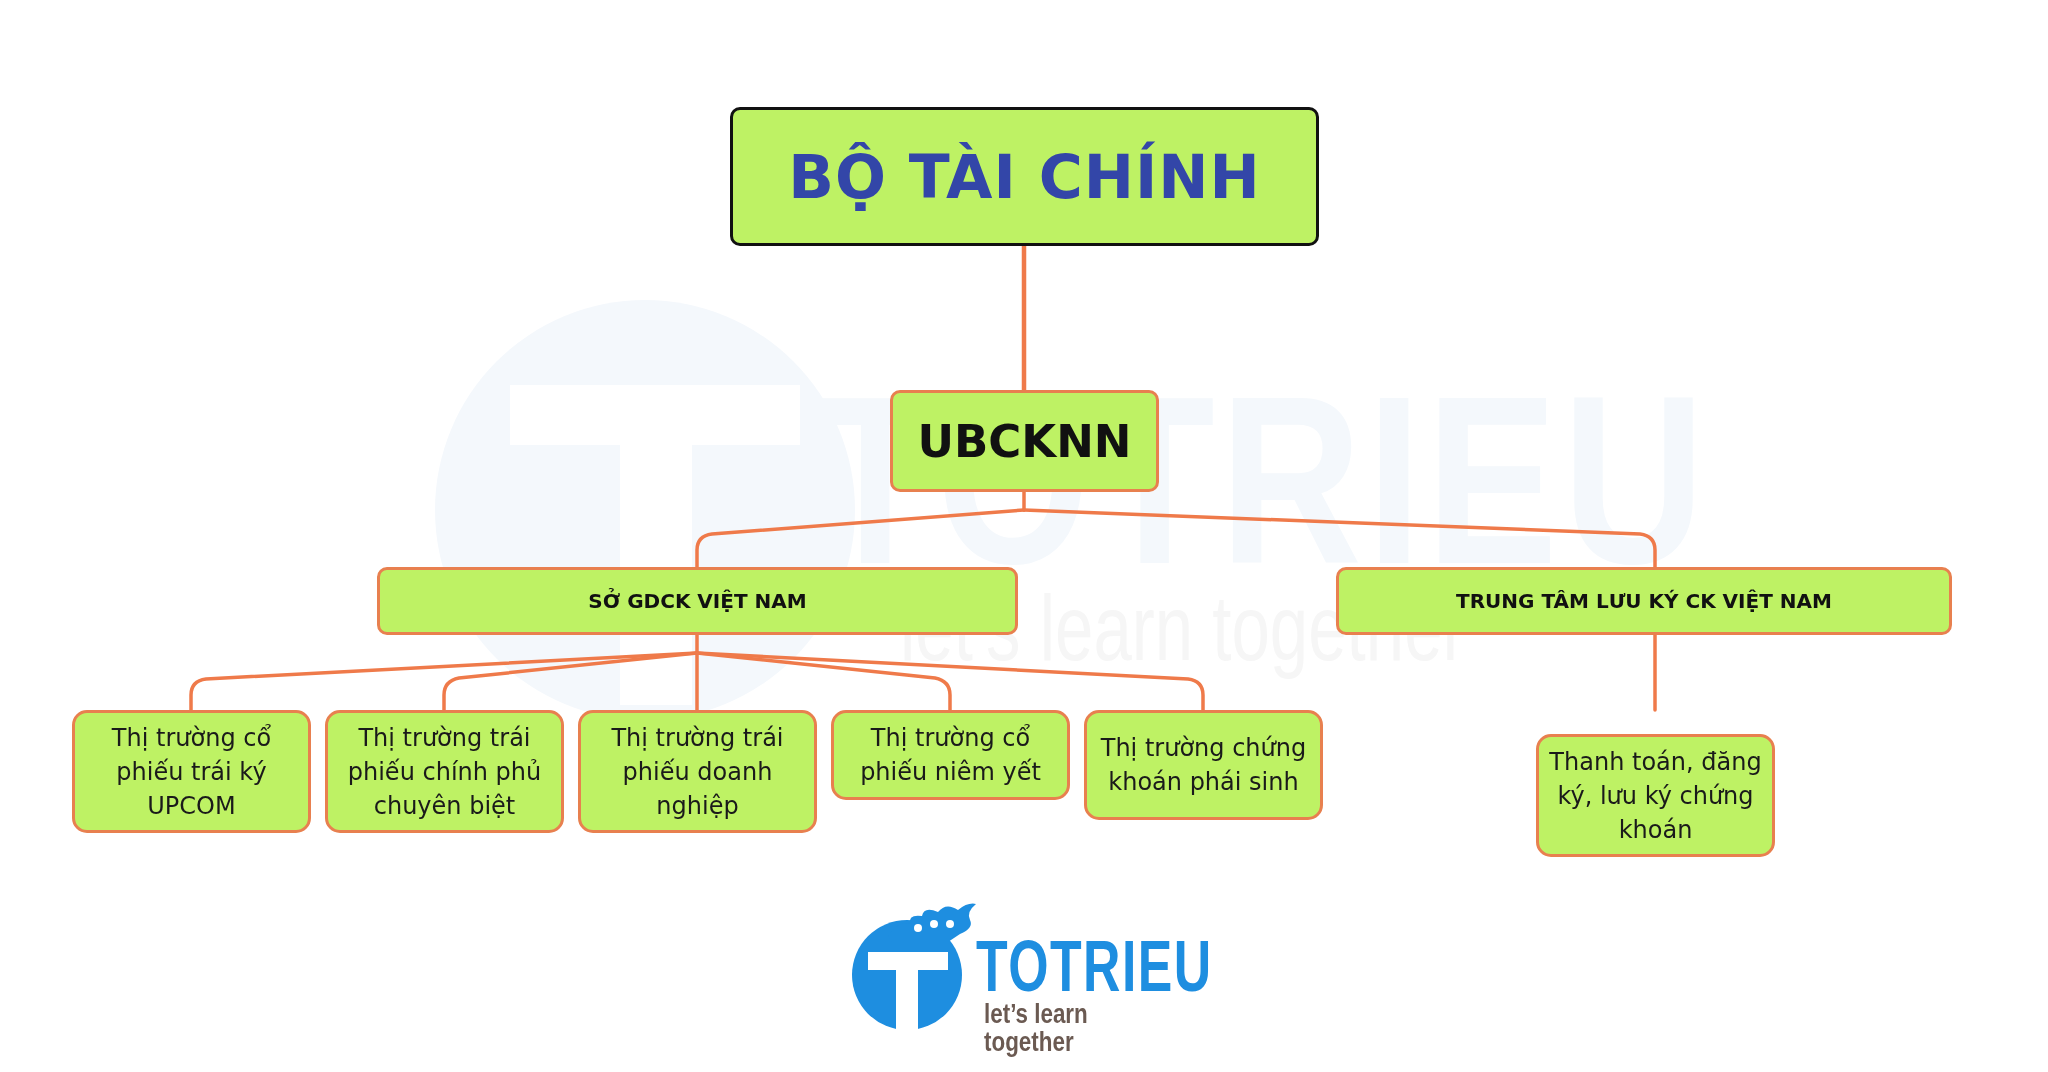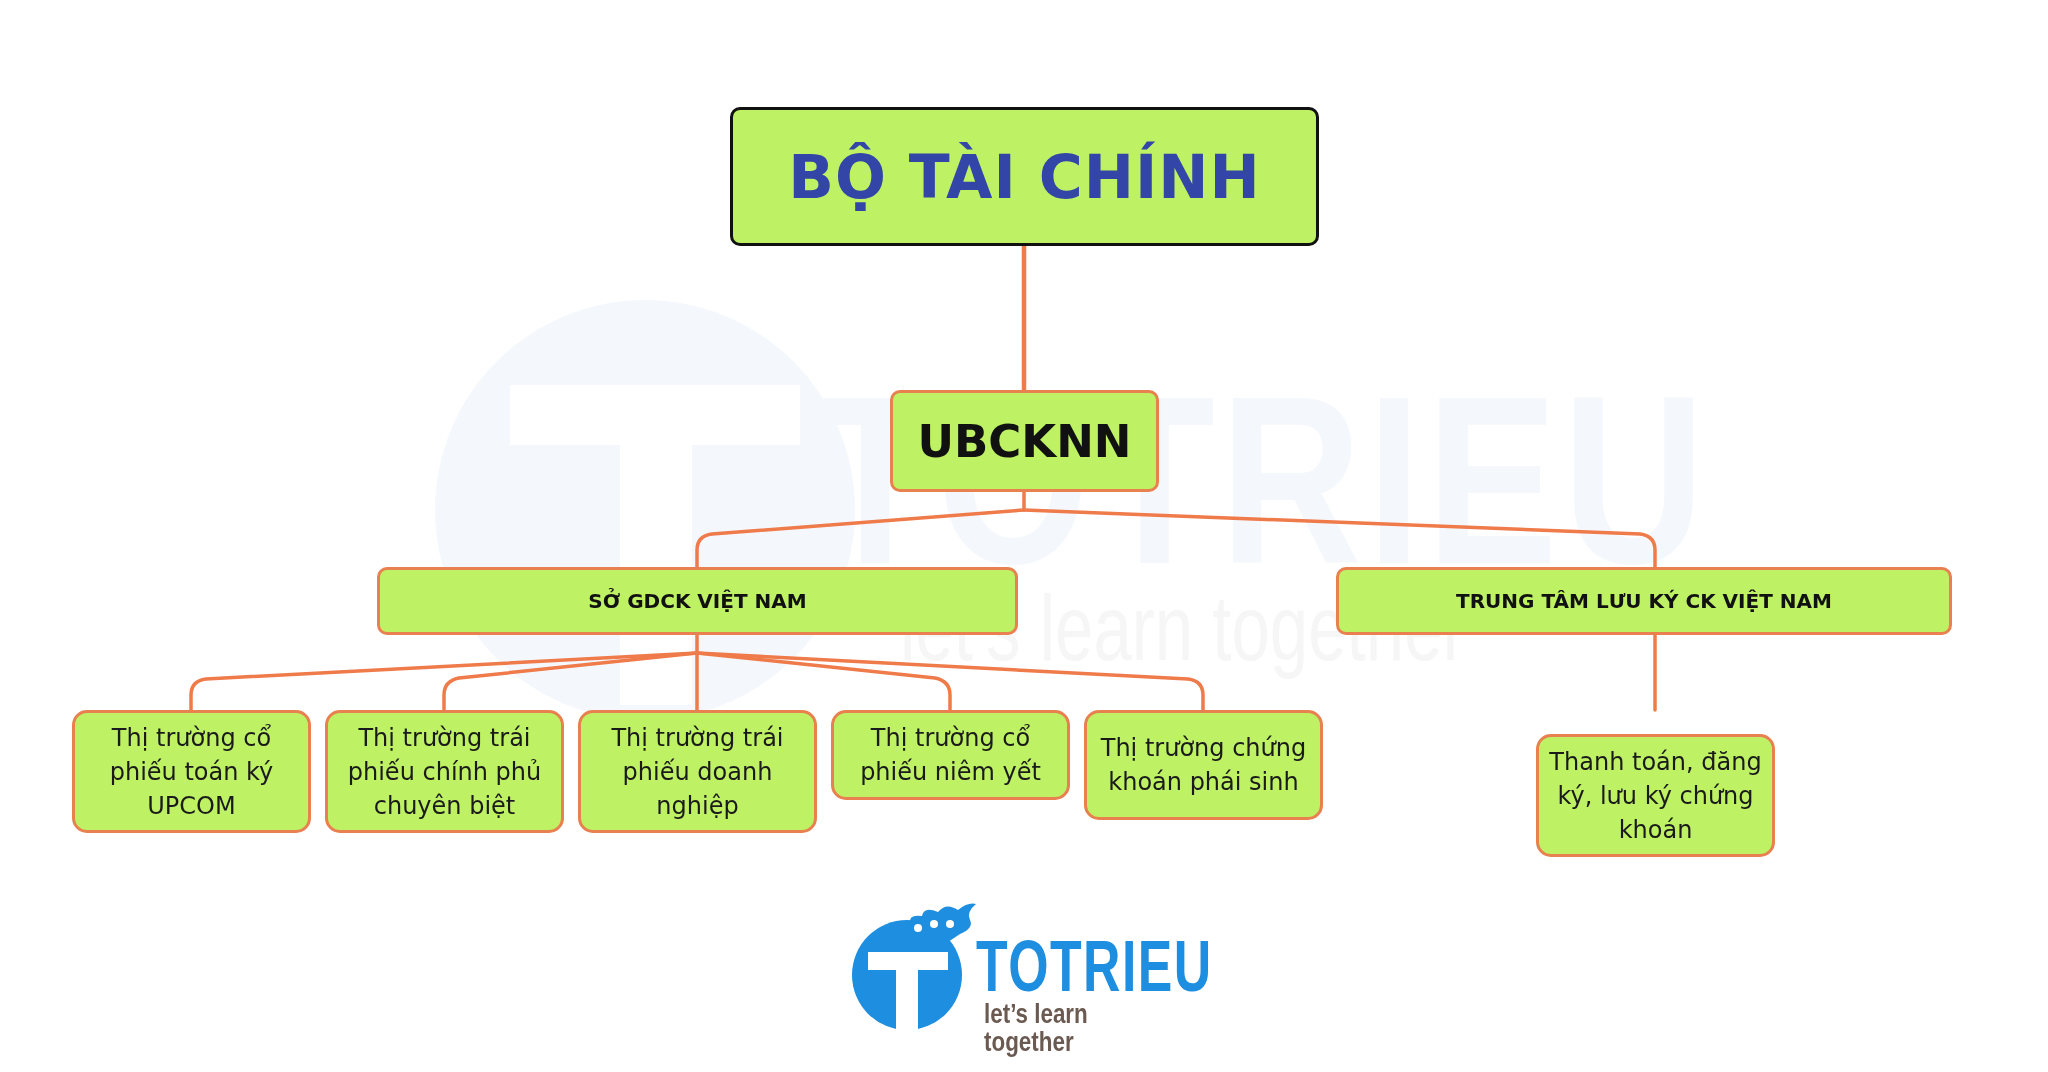--- a/index.html
+++ b/index.html
@@ -104,21 +104,21 @@
 <div class="node lvl2" style="left:377px;width:641px;">
   <span>SỞ GDCK VIỆT NAM</span>
 </div>
 <div class="node lvl2" style="left:1336px;width:616px;">
   <span>TRUNG TÂM LƯU KÝ CK VIỆT NAM</span>
 </div>
 
 <div class="node leaf" style="left:72px;height:123px;">
   <span>
     <span>Thị trường cổ</span><br>
-    <span>phiếu toán ký</span><br>
+    <span>phiếu trái ký</span><br>
     <span>UPCOM</span>
   </span>
 </div>
 <div class="node leaf" style="left:325px;height:123px;">
   <span>
     <span>Thị trường trái</span><br>
     <span>phiếu chính phủ</span><br>
     <span>chuyên biệt</span>
   </span>
 </div>

